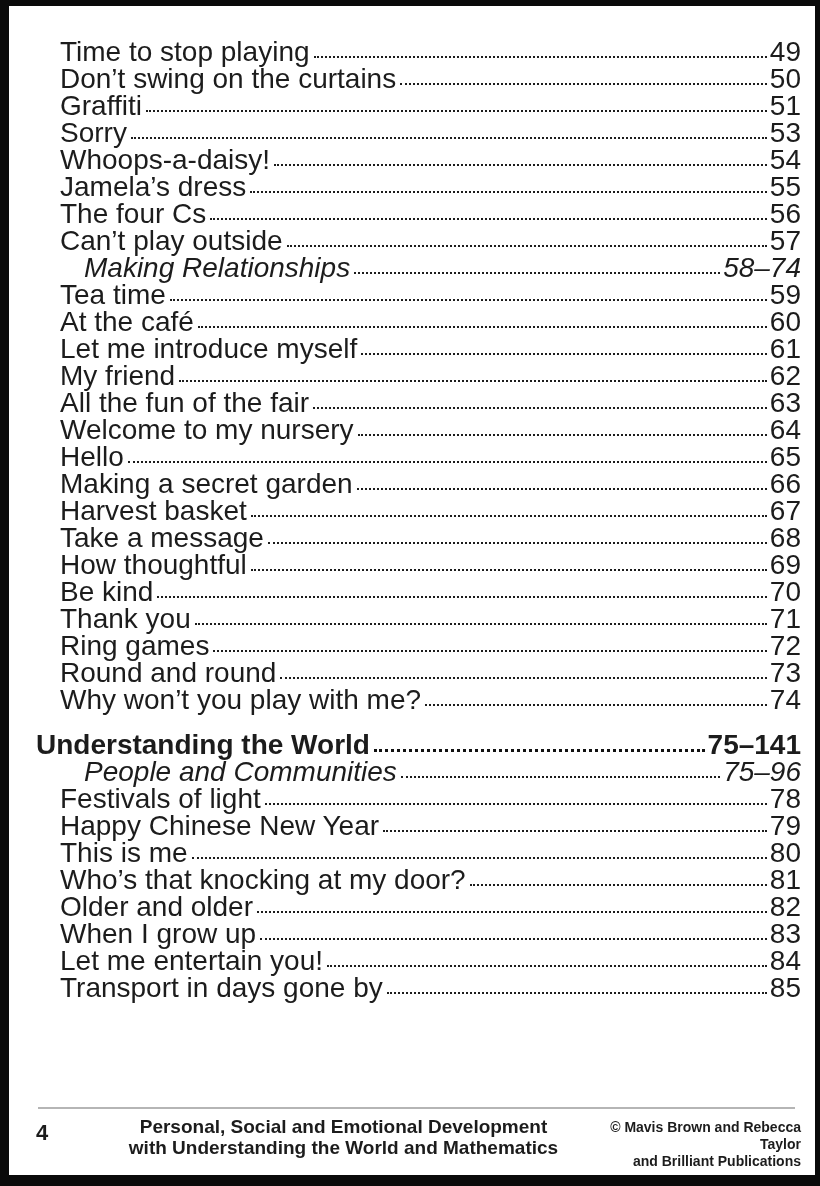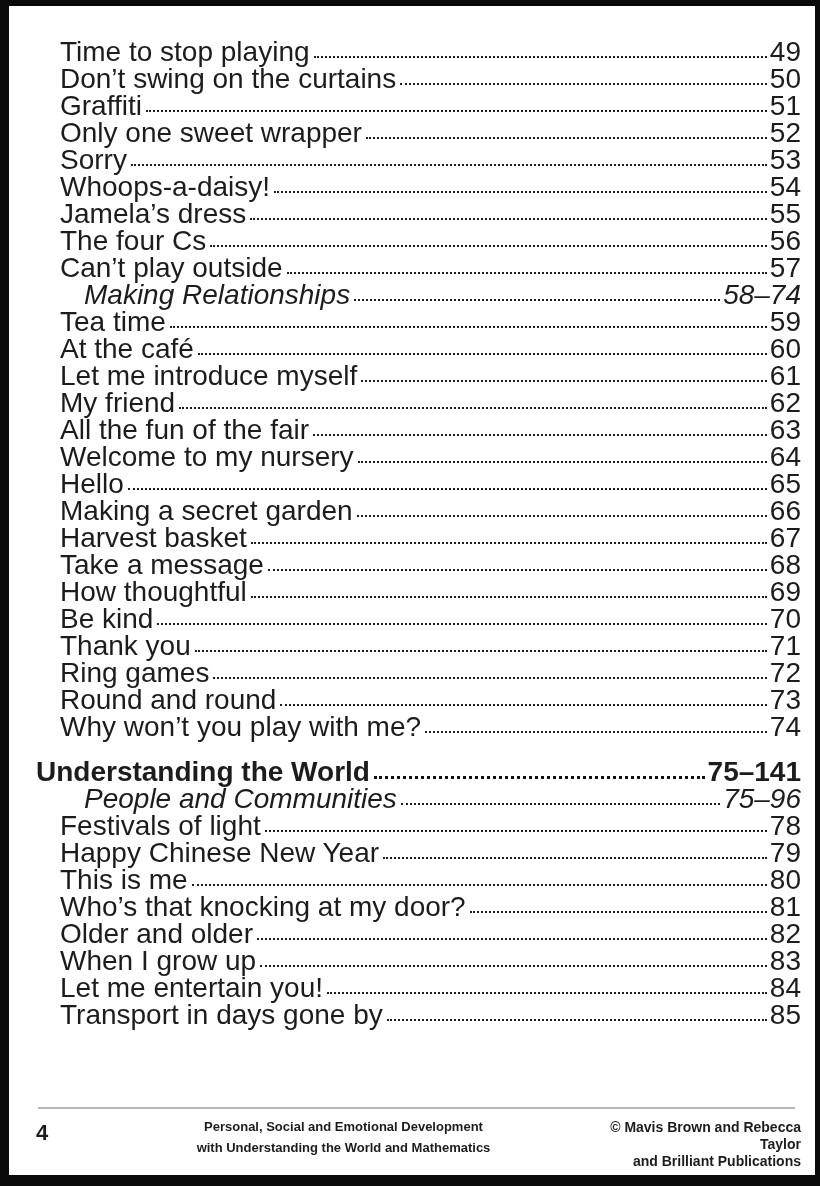--- a/index.html
+++ b/index.html
@@ -64,21 +64,21 @@
   .footer-page-number {
     flex: 0 0 60px;
     font-weight: bold;
     font-size: 22px;
     padding-top: 4px;
   }
   .footer-book-title {
     flex: 1 1 auto;
     text-align: center;
     font-weight: bold;
-    font-size: 13px;
+    font-size: 19px;
     line-height: 21px;
   }
   .footer-copyright {
     flex: 0 0 210px;
     text-align: right;
     font-weight: bold;
     font-size: 14px;
     line-height: 17px;
     padding-top: 3px;
   }
@@ -96,25 +96,20 @@
       </div>
       <div class="toc-row row-entry">
         <span class="toc-label">Don’t swing on the curtains</span>
         <span class="toc-leader"></span>
         <span class="toc-page">50</span>
       </div>
       <div class="toc-row row-entry">
         <span class="toc-label">Graffiti</span>
         <span class="toc-leader"></span>
         <span class="toc-page">51</span>
-      </div>
-      <div class="toc-row row-entry">
-        <span class="toc-label">Only one sweet wrapper</span>
-        <span class="toc-leader"></span>
-        <span class="toc-page">52</span>
       </div>
       <div class="toc-row row-entry">
         <span class="toc-label">Sorry</span>
         <span class="toc-leader"></span>
         <span class="toc-page">53</span>
       </div>
       <div class="toc-row row-entry">
         <span class="toc-label">Whoops-a-daisy!</span>
         <span class="toc-leader"></span>
         <span class="toc-page">54</span>

